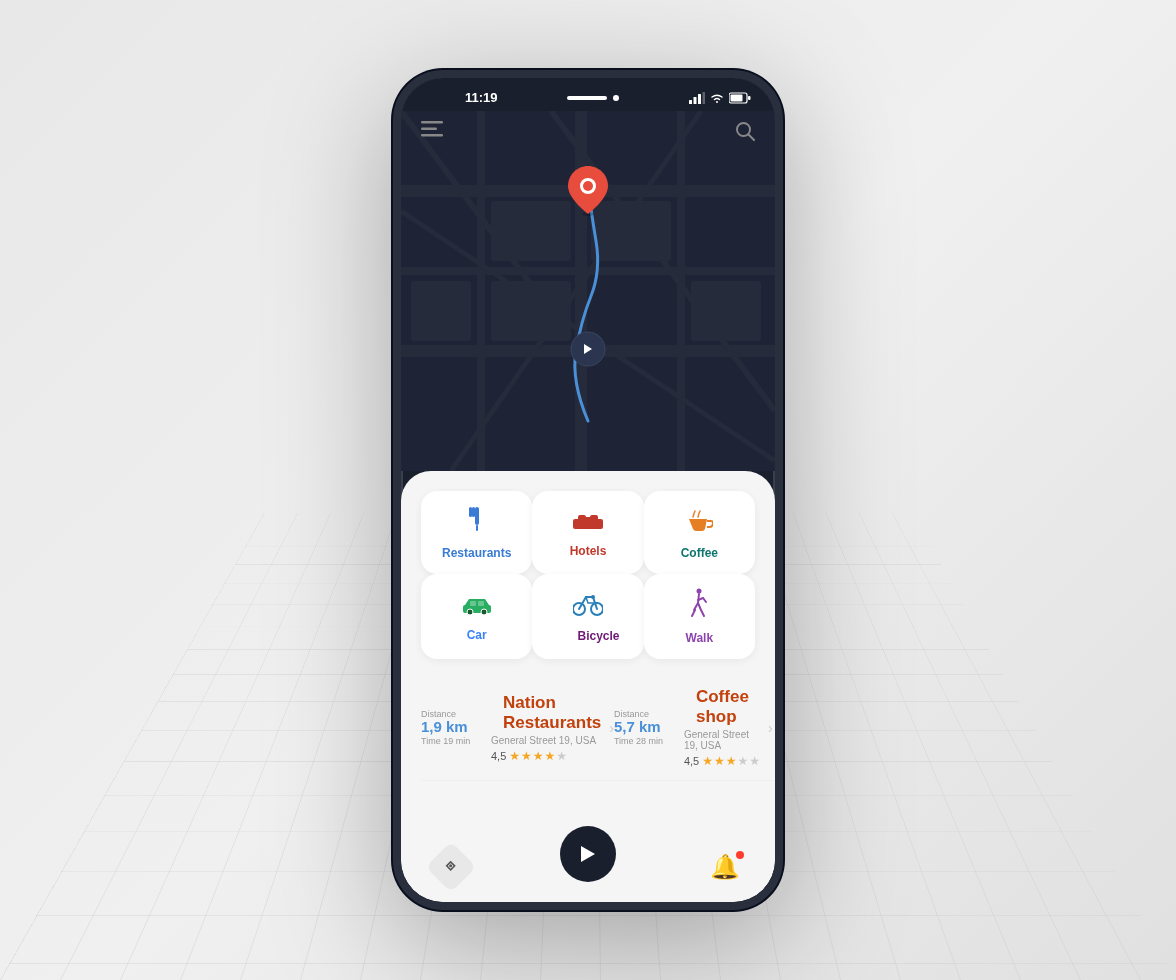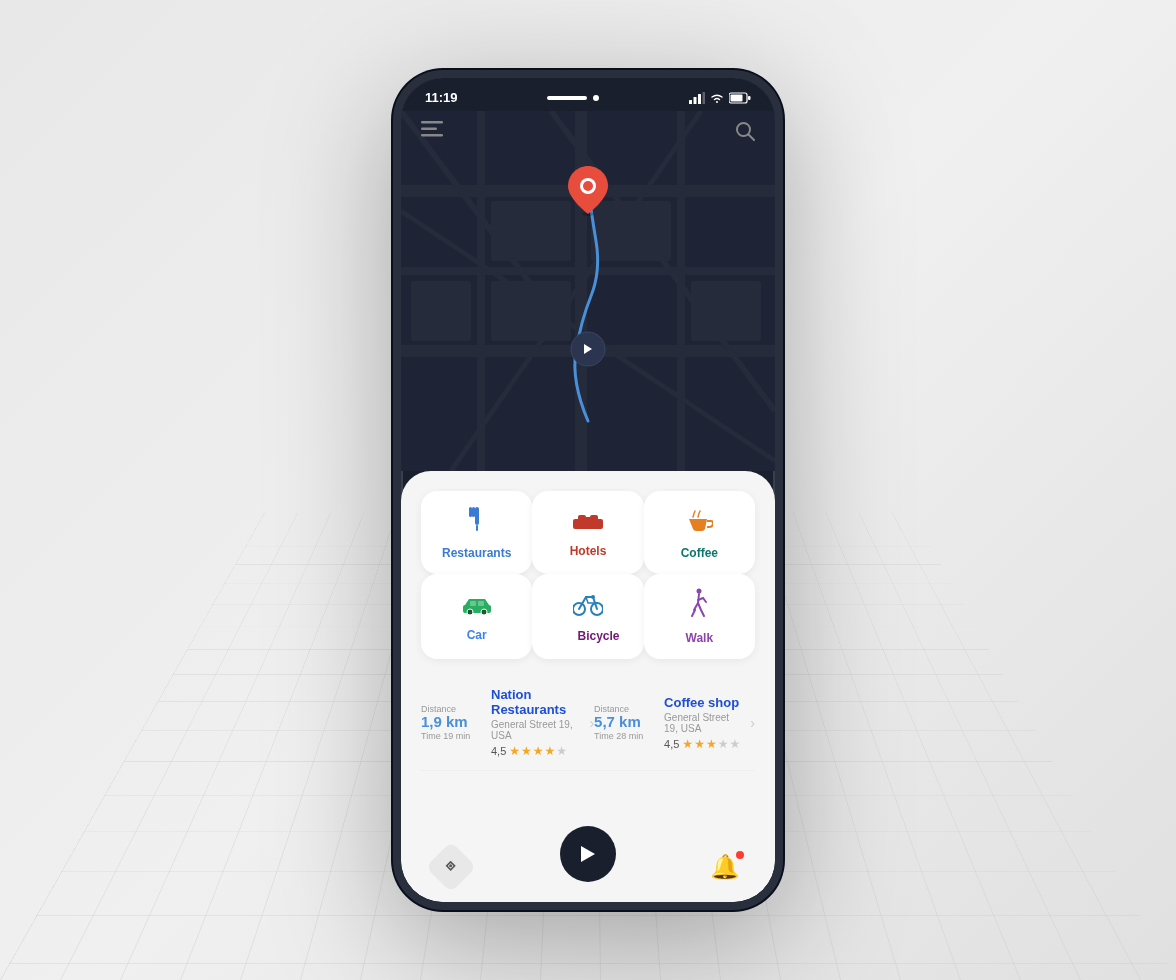--- a/index.html
+++ b/index.html
@@ -84,20 +84,21 @@
       align-items: center;
       justify-content: space-between;
       padding: 12px 24px 6px;
       background: #1a1f2e;
       flex-shrink: 0;
     }
     .status-time {
       font-size: 13px;
       font-weight: 600;
       color: #fff;
+      margin-left: 40px;
     }
     .status-notch {
       display: flex;
       align-items: center;
       gap: 6px;
     }
     .notch-bar {
       width: 40px;
       height: 4px;
       background: #fff;
@@ -232,24 +233,25 @@
     }
     .place-distance .time-label {
       font-size: 9px;
       color: #999;
     }
 
     .place-info {
       flex: 1;
     }
     .place-name {
-      font-size: 13px;
+      font-size: 17px;
       font-weight: 700;
-      color: #1d4ed8;
+      color: #c2410c;
       margin-bottom: 2px;
+      margin-left: 12px;
     }
     .place-address {
       font-size: 10px;
       color: #999;
       margin-bottom: 3px;
     }
     .place-rating {
       display: flex;
       align-items: center;
       gap: 3px;

